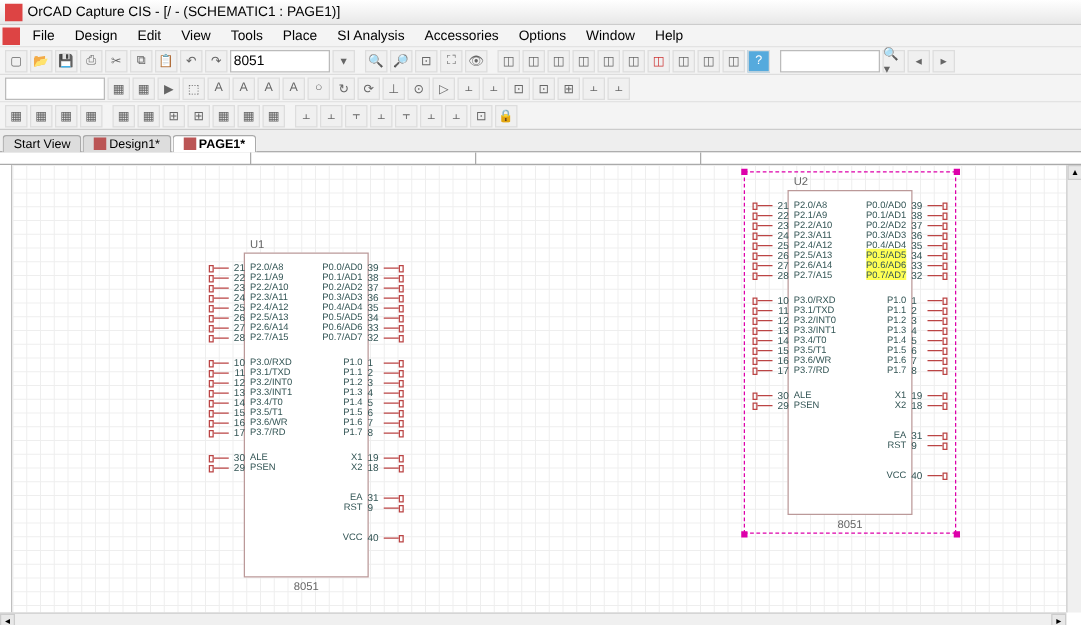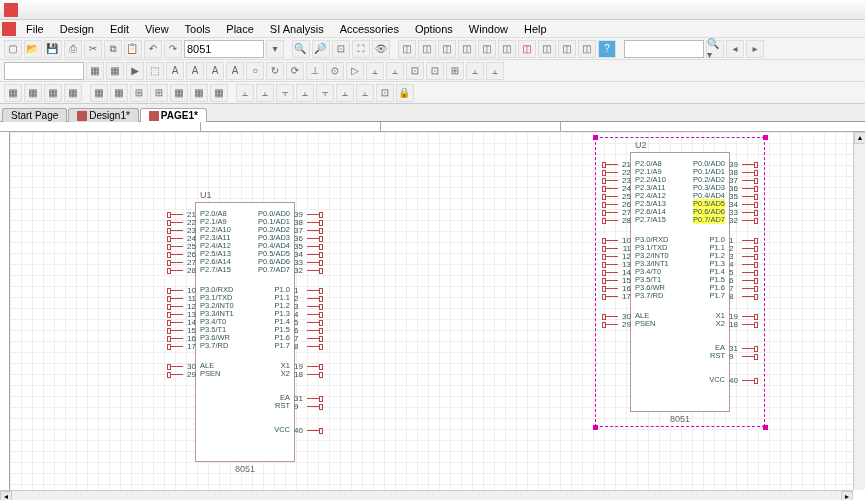--- a/index.html
+++ b/index.html
@@ -52,20 +52,21 @@
 .highlight { background: #ff5 !important; }
 
 .sel-box { position:absolute; border: 1px dashed #d0a; }
 .sel-handle { position:absolute; width:5px; height:5px; background:#d0a; }
 </style>
 </head>
 <body>
 
 <div class="title-bar">
   <div class="app-icon"></div>
+  <span>OrCAD Capture CIS - [/ - (SCHEMATIC1 : PAGE1)]</span>
 </div>
 
 <div class="menu-bar">
   <div class="app-icon"></div>
   <div id="menu-items"><span class="menu-item">File</span><span class="menu-item">Design</span><span class="menu-item">Edit</span><span class="menu-item">View</span><span class="menu-item">Tools</span><span class="menu-item">Place</span><span class="menu-item">SI Analysis</span><span class="menu-item">Accessories</span><span class="menu-item">Options</span><span class="menu-item">Window</span><span class="menu-item">Help</span></div>
 </div>
 
 <div class="toolbar">
   <div class="tbtn">▢</div>
   <div class="tbtn">📂</div>
@@ -147,21 +148,21 @@
   <div class="tbtn">⫟</div>
   <div class="tbtn">⫠</div>
   <div class="tbtn">⫟</div>
   <div class="tbtn">⫠</div>
   <div class="tbtn">⫠</div>
   <div class="tbtn">⊡</div>
   <div class="tbtn">🔒</div>
 </div>
 
 <div class="tab-bar">
-  <div id="tabs-container"><span class="tab">Start Page</span><span class="tab"><span class="tab-icon"></span>Design1*</span><span class="tab active"><span class="tab-icon"></span>PAGE1*</span></div>
+  <div id="tabs-container"><span class="tab">Start View</span><span class="tab"><span class="tab-icon"></span>Design1*</span><span class="tab active"><span class="tab-icon"></span>PAGE1*</span></div>
 </div>
 
 <div class="canvas-wrap">
   <div class="ruler-h">
     <div class="tick" style="left:200px"></div>
     <div class="tick" style="left:380px"></div>
     <div class="tick" style="left:560px"></div>
   </div>
   <div class="ruler-v"></div>
 

